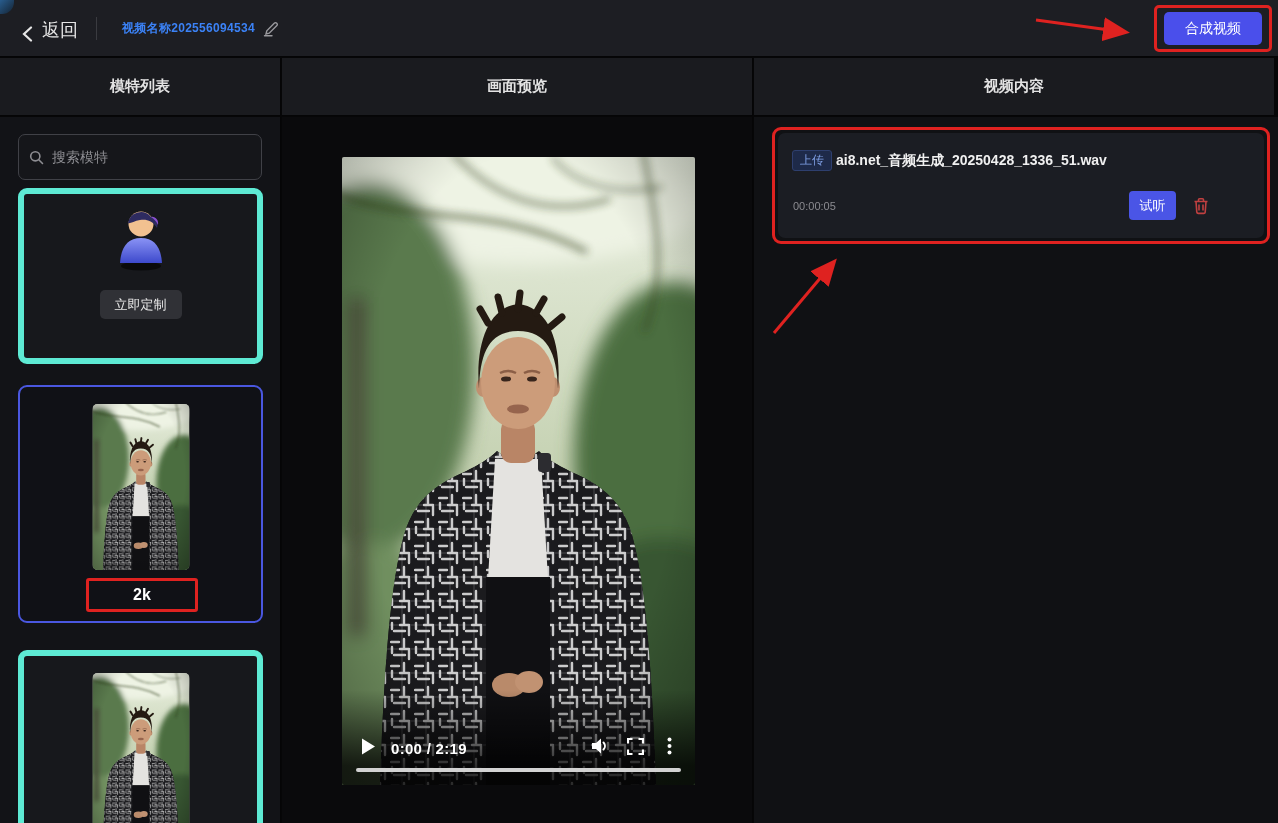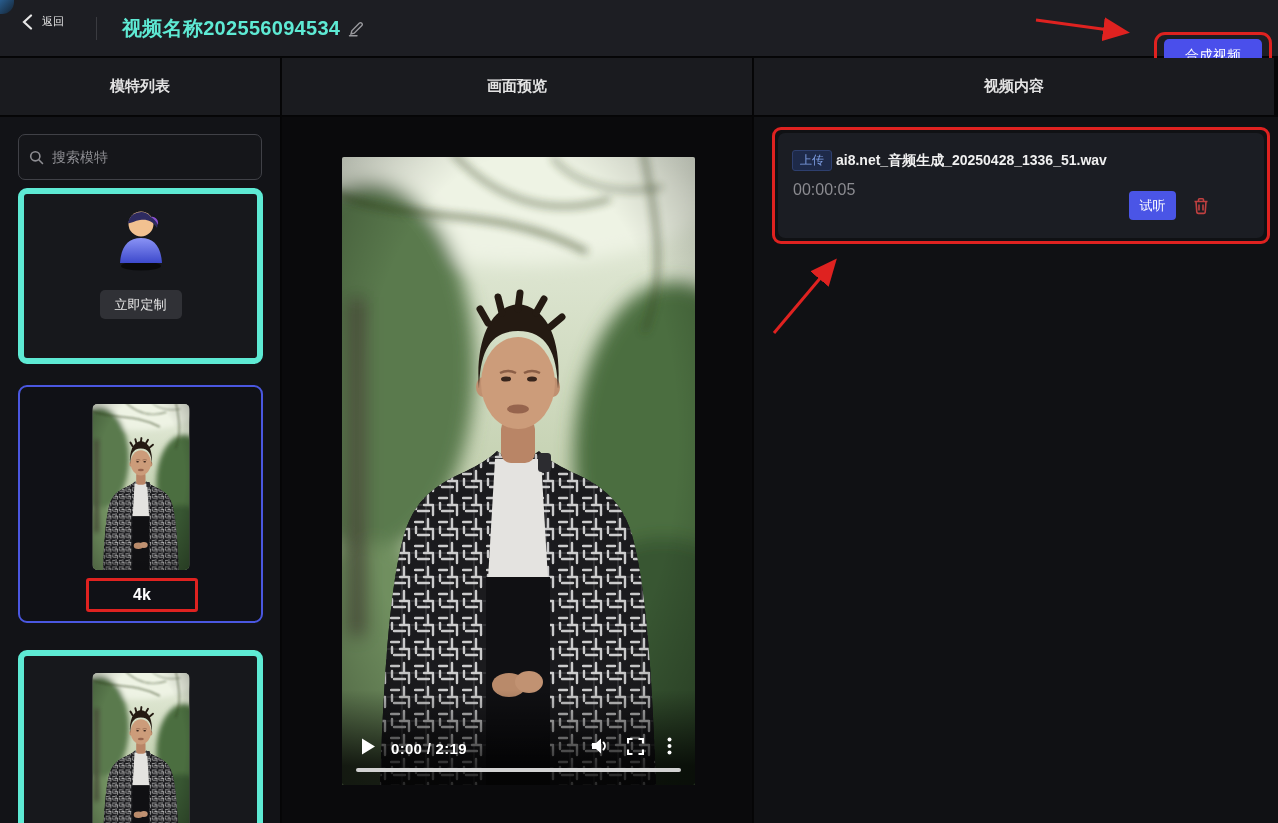--- a/index.html
+++ b/index.html
@@ -5,27 +5,27 @@
   * { margin:0; padding:0; box-sizing:border-box; }
   html,body { width:1278px; height:823px; background:#060607; overflow:hidden;
               font-family:"Liberation Sans", sans-serif; }
   .app { position:relative; width:1278px; height:823px; background:#060607; color:#e8e8e8; }
 
   
   .topbar { position:absolute; left:0; top:0; width:1278px; height:57px;
             background:#1d1e23; border-bottom:1px solid #050506; }
   .corner-artifact { position:absolute; left:0; top:0; width:14px; height:14px;
             background:linear-gradient(135deg,#2b6ca8,#123); border-bottom-right-radius:12px; opacity:.8; }
-  .back-btn { position:absolute; left:22px; top:14px; height:28px; display:flex; align-items:flex-start;
-              gap:9px; cursor:pointer; color:#e6e6e6; font-size:11px; }
+  .back-btn { position:absolute; left:22px; top:14px; height:28px; display:flex; align-items:flex-end;
+              gap:9px; cursor:pointer; color:#e6e6e6; font-size:18px; }
   .tb-divider { position:absolute; left:96px; top:17px; width:1px; height:23px; background:#3a3b40; }
   .title-wrap { position:absolute; left:122px; top:0; height:57px; display:flex; align-items:center; gap:8px; }
-  .page-title { font-size:20px; font-weight:bold; color:#5eead4; letter-spacing:.3px; }
+  .page-title { font-size:12px; font-weight:bold; color:#3b82f6; letter-spacing:.3px; }
   .annot-box-synth { position:absolute; right:6px; top:5px; width:118px; height:47px;
-            border:3px solid #df2220; border-radius:11px; display:flex; align-items:center; justify-content:center;margin-top:27px; }
+            border:3px solid #df2220; border-radius:5px; display:flex; align-items:center; justify-content:center; }
   .synth-btn { width:98px; height:33px; background:#4a4feb; border:none; border-radius:5px;
             color:#fff; font-size:14px; cursor:pointer; font-family:inherit; }
 
   
   .col-headers { position:absolute; left:0; top:58px; width:1278px; height:58px; }
   .col-head { position:absolute; top:0; height:58px; display:flex; align-items:center; justify-content:center;
               background:#1a1b1f; border-bottom:1px solid #050506; font-size:15px; font-weight:bold; color:#e3e3e3; }
   .col-head.c1 { left:0; width:281px; border-right:1px solid #050506; }
   .col-head.c2 { left:282px; width:471px; border-right:1px solid #050506; }
   .col-head.c3 { left:754px; width:520px; }
@@ -74,21 +74,21 @@
            background:#d2d2d2; border-radius:2px; cursor:pointer; }
 
   
   .annot-box-audio { position:absolute; left:18px; top:10px; width:498px; height:117px;
            border:3px solid #df2220; border-radius:9px; padding:3px; }
   .audio-card { width:100%; height:100%; background:#1b1d23; border-radius:7px; position:relative; }
   .upload-badge { position:absolute; left:14px; top:17px; height:21px; padding:0 7px;
            background:#1e2a49; border:1px solid #2e3f6e; border-radius:3px;
            color:#7f9fe4; font-size:12px; display:flex; align-items:center; }
   .audio-filename { position:absolute; left:58px; top:19px; font-size:14px; font-weight:bold; color:#f0f0f0; }
-  .audio-duration { position:absolute; left:15px; top:48px; font-size:16px; color:#8b8b90; }
+  .audio-duration { position:absolute; left:15px; top:67px; font-size:11px; color:#8b8b90; }
   .listen-btn { position:absolute; right:88px; top:58px; width:47px; height:29px;
            background:#4a55e6; border:none; border-radius:4px; color:#fff; font-size:13px;
            cursor:pointer; font-family:inherit;margin-left:16px; }
   .trash-btn { position:absolute; right:54px; top:64px; width:18px; height:18px; cursor:pointer; }
 
   
   .annot-arrows { position:absolute; left:0; top:0; width:1278px; height:823px;
            pointer-events:none; z-index:60; }
 </style>
 </head>
@@ -218,21 +218,21 @@
       <button class="customize-btn">立即定制</button>
     </div>
 
     <div class="model-card card-sel">
       <div class="thumb">
         <svg viewBox="0 0 353 628" preserveAspectRatio="xMidYMid slice">
             <use href="#person-video"></use>
           </svg>
       </div>
       <div class="annot-box-4k">
-        <span class="label-4k">4k</span>
+        <span class="label-4k">2k</span>
       </div>
     </div>
 
     <div class="model-card card-3">
       <div class="thumb">
         <svg viewBox="0 0 353 628" preserveAspectRatio="xMidYMid slice">
             <use href="#person-video"></use>
           </svg>
       </div>
     </div>

